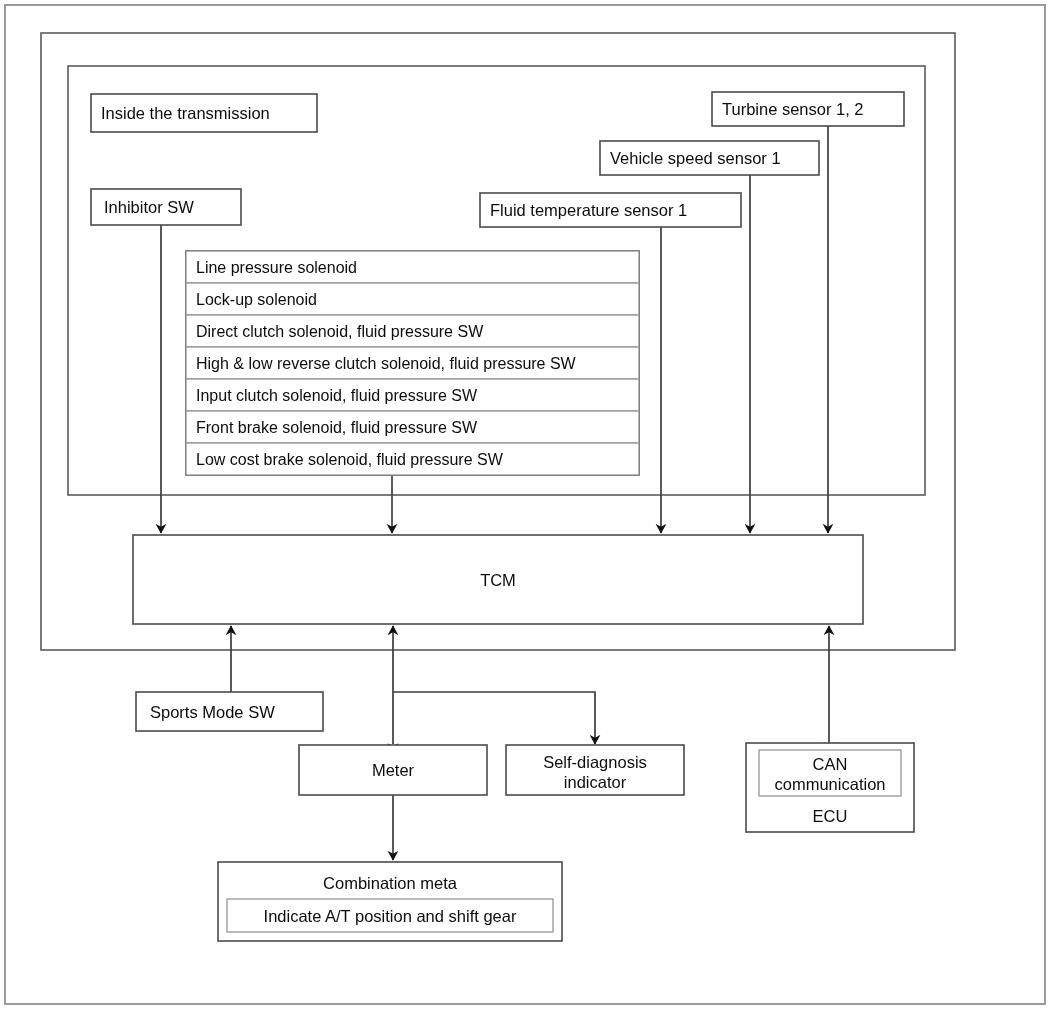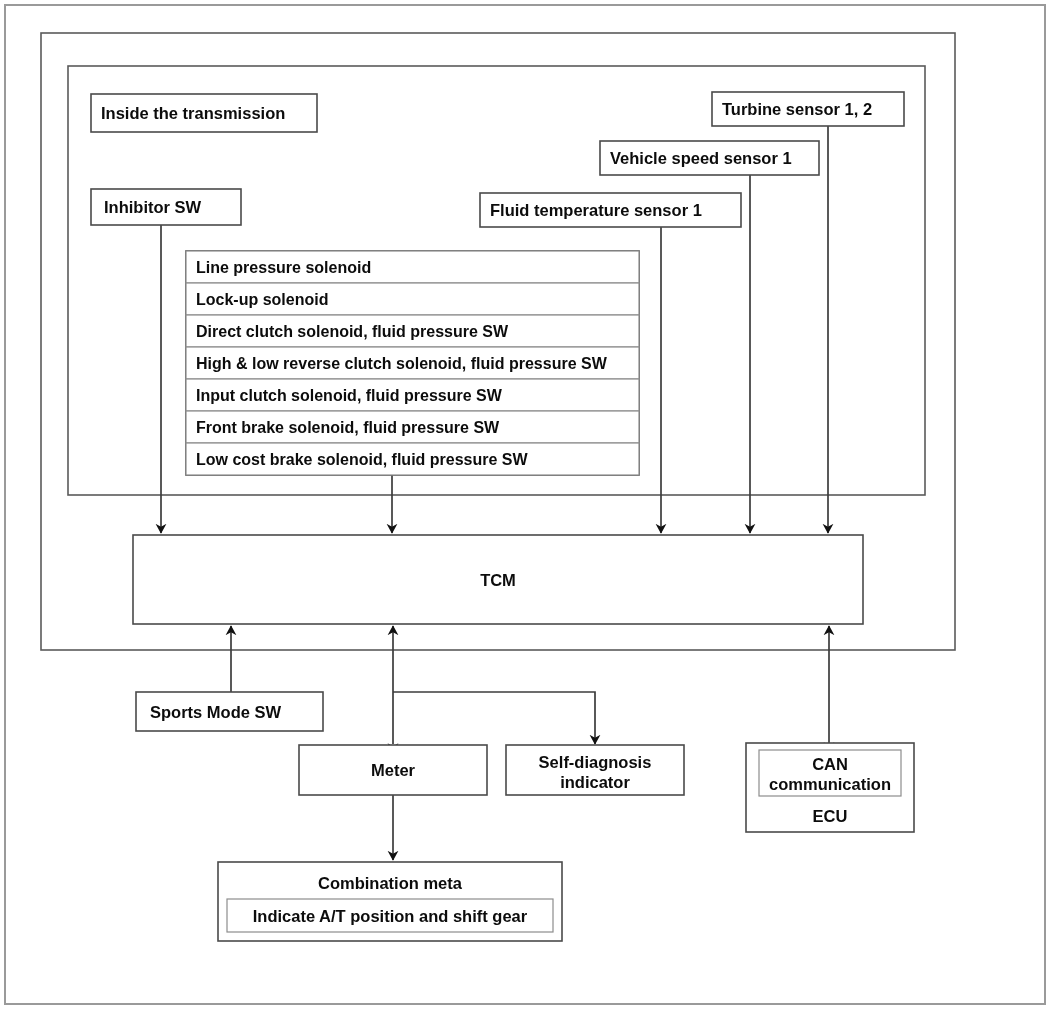--- a/index.html
+++ b/index.html
@@ -10,21 +10,20 @@
   body {
     width: 1050px;
     height: 1009px;
     font-family: "Liberation Sans", sans-serif;
     overflow: hidden;
   }
   #diagram-root {
     position: relative;
     width: 1050px;
     height: 1009px;
-    font-weight: bold;
   }
   svg#diagram {
     display: block;
     width: 1050px;
     height: 1009px;
   }
   .page-border {
     fill: #ffffff;
     stroke: #9a9a9a;
     stroke-width: 2;

